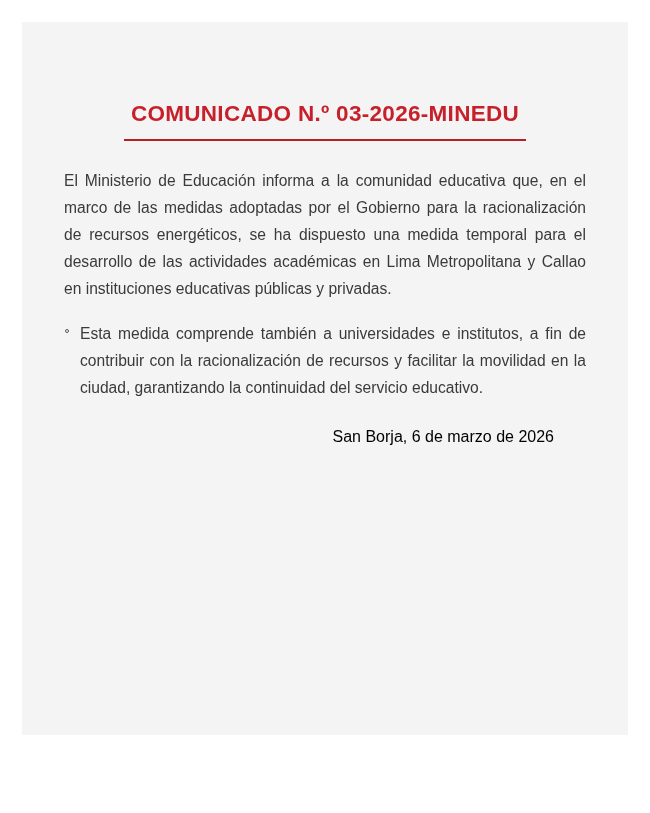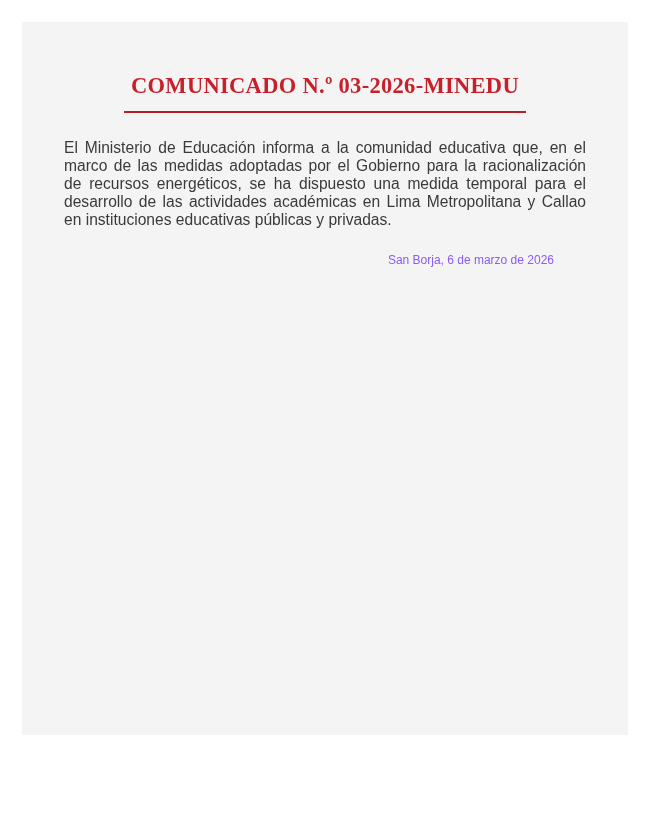--- a/index.html
+++ b/index.html
@@ -27,23 +27,22 @@
     left: 22px;
     top: 22px;
     width: 606px;
     height: 713px;
     background: #f4f4f4;
     box-sizing: border-box;
   }
 
   
   .title-block {
-    margin-top: 52px;
+    margin-top: 80px;
     text-align: center;
-    font-family: Liberation Serif, serif;
   }
   .title {
     font-size: 22.5px;
     font-weight: bold;
     letter-spacing: 0.3px;
     color: #c8202a;
     margin: 0;
     line-height: 1.1;
   }
   .title-rule {
@@ -52,21 +51,21 @@
     background: #b51f26;
     margin: 12px auto 0 auto;
   }
 
   
   .body {
     padding: 0 42px 0 42px;
     margin-top: 26px;
     color: #3a3a3c;
     font-size: 15.6px;
-    line-height: 18px;
+    line-height: 27px;
   }
   .para {
     text-align: justify;
     text-justify: inter-word;
     margin: 0 0 18px 0;
   }
   .bullets {
     margin: 0;
     padding: 0;
     list-style: none;
@@ -86,22 +85,22 @@
     height: 4px;
     border: 1px solid #5a5a5c;
     border-radius: 50%;
     box-sizing: border-box;
   }
 
   .signoff {
     margin-top: 22px;
     text-align: right;
     padding-right: 32px;
-    color: #8b5cf6;
-    font-size: 12px;
+    color: #000000;
+    font-size: 16px;
   }
 
   
   .footer {
     position: absolute;
     left: 0;
     top: 735px;
     width: 650px;
     height: 78px;
     background: #ffffff;
@@ -117,20 +116,24 @@
     <div class="title-block">
       <h1 class="title">COMUNICADO N.º 03-2026-MINEDU</h1>
       <div class="title-rule"></div>
     </div>
 
     <div class="body">
 
       <p class="para">El Ministerio de Educación informa a la comunidad educativa que, en el marco de las medidas adoptadas por el Gobierno para la racionalización de recursos energéticos, se ha dispuesto una medida temporal para el desarrollo de las actividades académicas en Lima Metropolitana y Callao en instituciones educativas públicas y privadas.</p>
 
       <ul class="bullets">
+        <li class="bullet">
+          <span class="bullet-marker"></span>
+          <span>Esta medida comprende también a universidades e institutos, a fin de contribuir con la racionalización de recursos y facilitar la movilidad en la ciudad, garantizando la continuidad del servicio educativo.</span>
+        </li>
       </ul>
 
 
       <div class="signoff">San Borja, 6 de marzo de 2026</div>
 
     </div>
   </div>
 
   <div class="footer">
 

